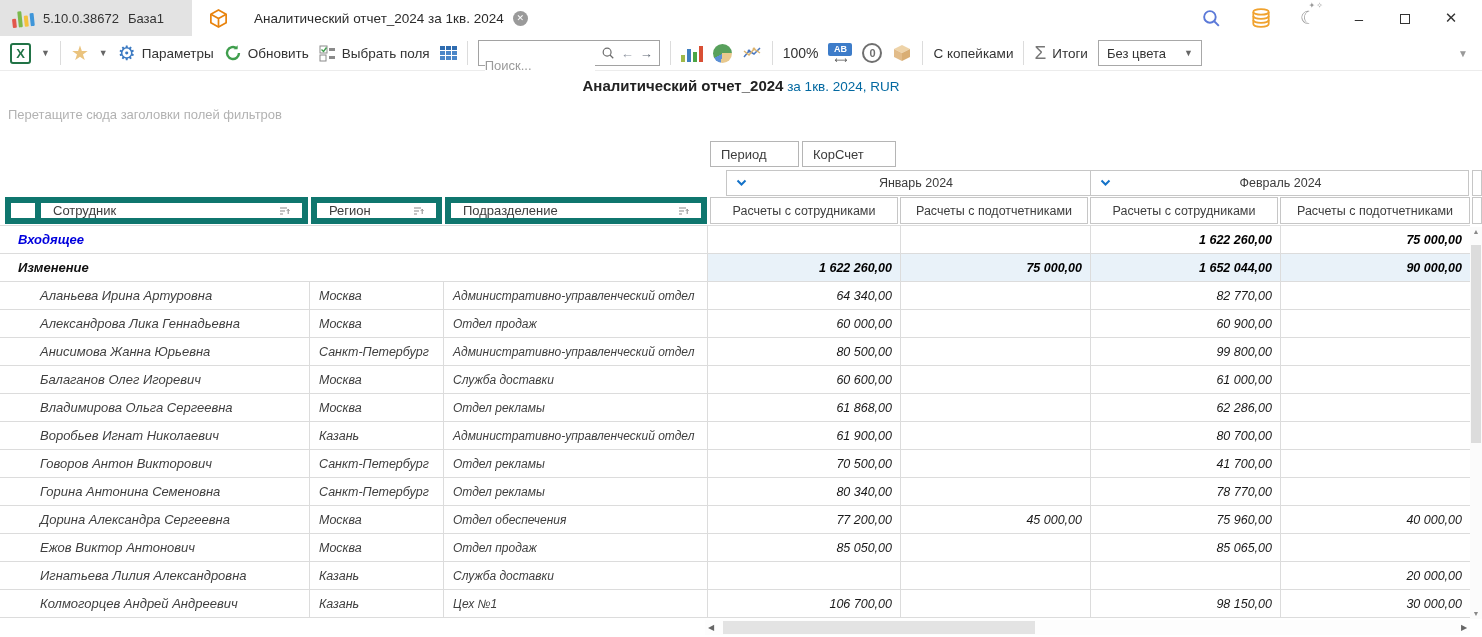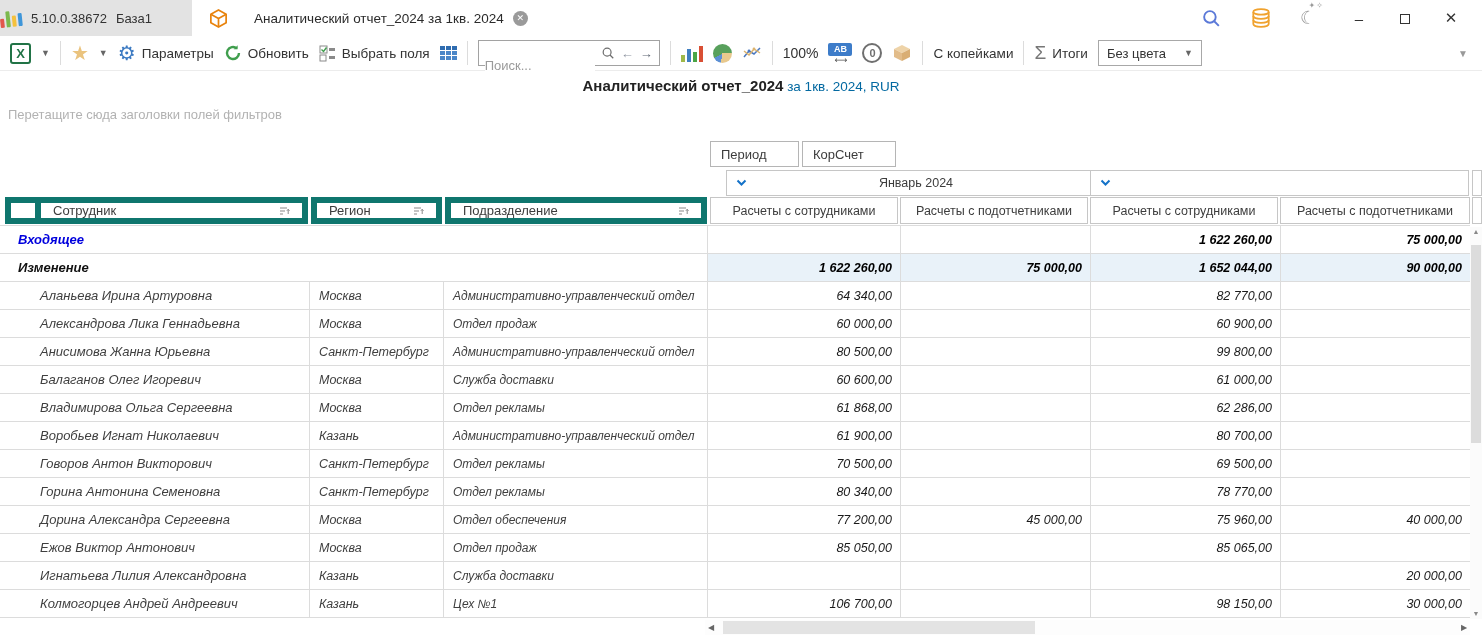--- a/index.html
+++ b/index.html
@@ -2,21 +2,21 @@
 <html><head>
 <meta charset="utf-8">
 <style>
   * { margin:0; padding:0; box-sizing:border-box; }
   html,body { width:1482px; height:637px; overflow:hidden; background:#fff;
     font-family:"Liberation Sans", sans-serif; color:#3c3c3c; }
   .app { position:relative; width:1482px; height:637px; background:#fff; }
 
   
   .titlebar { position:absolute; top:0; left:0; width:1482px; height:36px; display:flex; align-items:center; background:#fff; }
-  .tb-left { width:192px; height:36px; background:#e3e3e3; display:flex; align-items:center; gap:9px; padding-left:0; }
+  .tb-left { width:192px; height:36px; background:#e3e3e3; display:flex; align-items:center; gap:9px; padding-left:12px; }
   .app-icon { display:flex; align-items:flex-end; gap:2px; height:17px; transform:rotate(-6deg); }
   .app-icon i { display:block; width:4px; border-radius:1px; }
   .ai-r { height:9px;  background:#e2574c; }
   .ai-g { height:16px; background:#7cb94d; }
   .ai-y { height:11px; background:#f4c13d; }
   .ai-b { height:13px; background:#3f96d9; }
   .tb-left span { font-size:13px; color:#333; }
   .tab { display:flex; align-items:center; gap:9px; margin-left:16px; }
   .tab-title { font-size:13.5px; color:#2b2b2b;margin-left:16px; }
   .tab-close { width:15px; height:15px; border-radius:50%; background:#9a9a9a; color:#fff; font-size:9px;
@@ -283,20 +283,21 @@
   <div class="cgroup cg1">
     <svg class="chev" width="11" height="8" viewBox="0 0 11 8">
         <path d="M1.5 1.5 L5.5 5.5 L9.5 1.5" fill="none" stroke="#1472c8" stroke-width="2"></path>
       </svg>
     <span class="glabel">Январь 2024</span>
   </div>
   <div class="cgroup cg2">
     <svg class="chev" width="11" height="8" viewBox="0 0 11 8">
         <path d="M1.5 1.5 L5.5 5.5 L9.5 1.5" fill="none" stroke="#1472c8" stroke-width="2"></path>
       </svg>
+    <span class="glabel">Февраль 2024</span>
   </div>
   <div class="cgroup cg3">
     
   </div>
 
   <div class="rhdr rh-sel"></div>
   <div class="rhdr rh-emp">
     <span>Сотрудник</span>
     <svg width="12" height="12" viewBox="0 0 12 12">
         <path d="M2 3h7M2 6h5M2 9h3" stroke="#8a8a8a" stroke-width="1.1"></path>
@@ -398,21 +399,21 @@
       <div class="cell c-val">80 700,00</div>
       <div class="cell c-val"></div>
     </div>
 
     <div class="grid-row">
       <div class="cell c-emp">Говоров Антон Викторович</div>
       <div class="cell c-reg">Санкт-Петербург</div>
       <div class="cell c-div">Отдел рекламы</div>
       <div class="cell c-val first">70 500,00</div>
       <div class="cell c-val"></div>
-      <div class="cell c-val">69 500,00</div>
+      <div class="cell c-val">41 700,00</div>
       <div class="cell c-val"></div>
     </div>
 
     <div class="grid-row">
       <div class="cell c-emp">Горина Антонина Семеновна</div>
       <div class="cell c-reg">Санкт-Петербург</div>
       <div class="cell c-div">Отдел рекламы</div>
       <div class="cell c-val first">80 340,00</div>
       <div class="cell c-val"></div>
       <div class="cell c-val">78 770,00</div>

